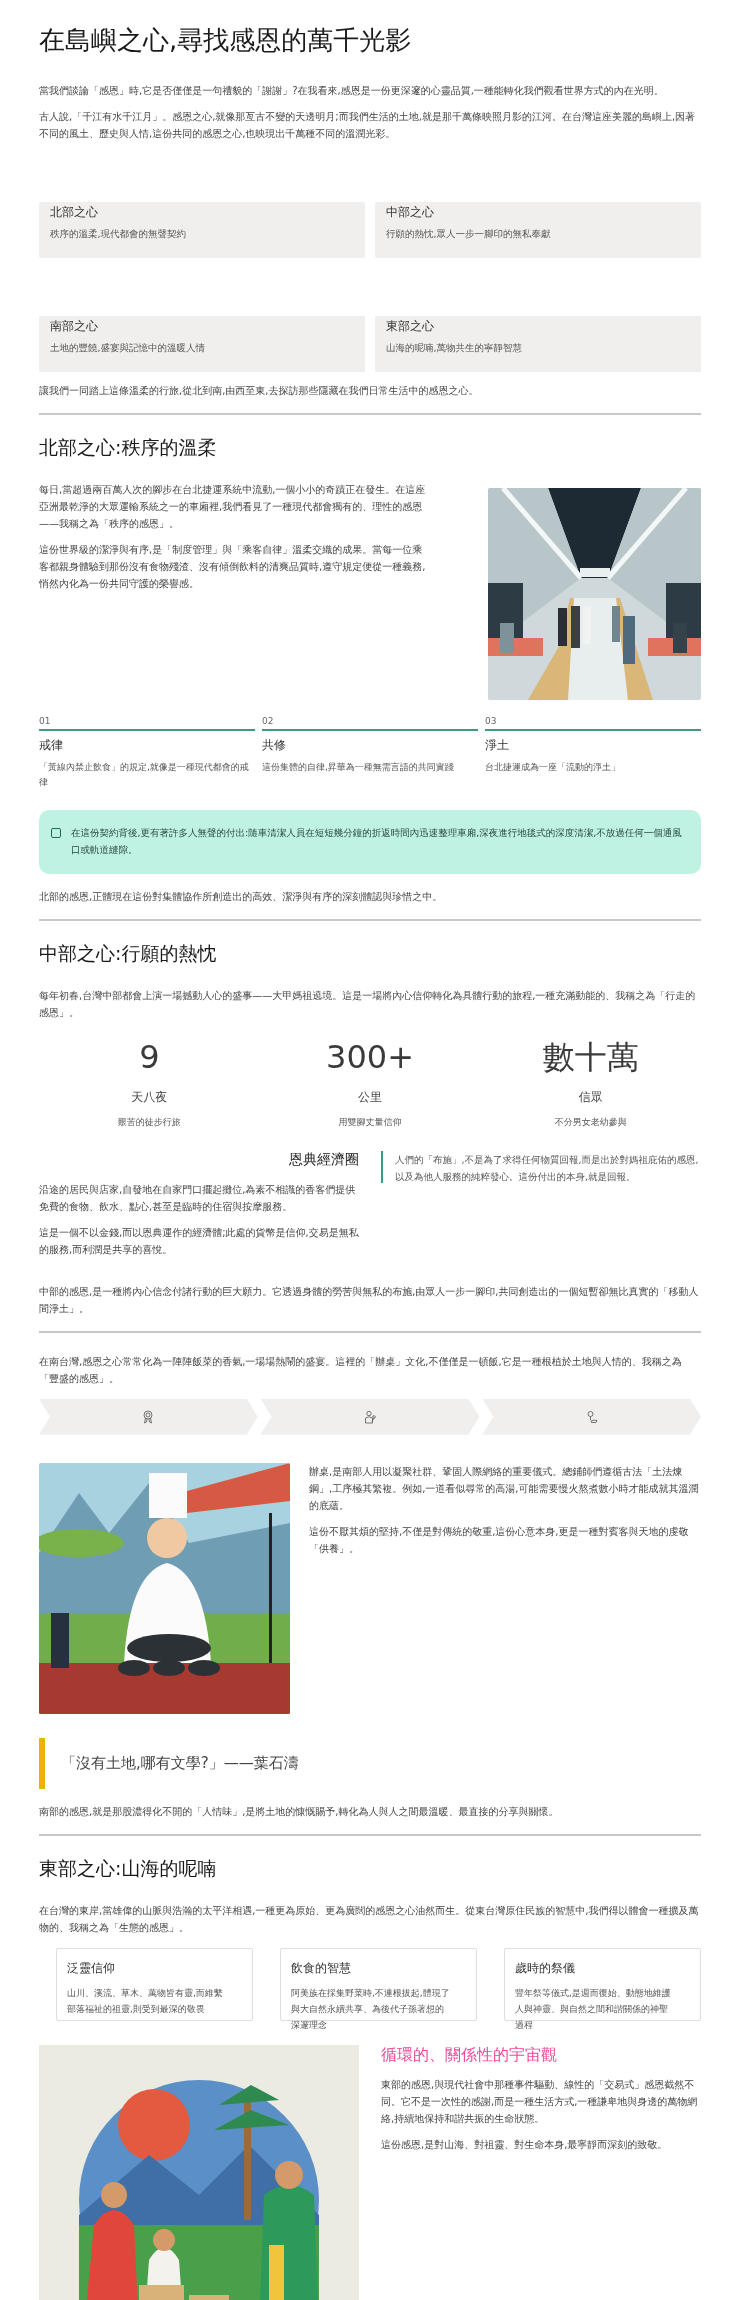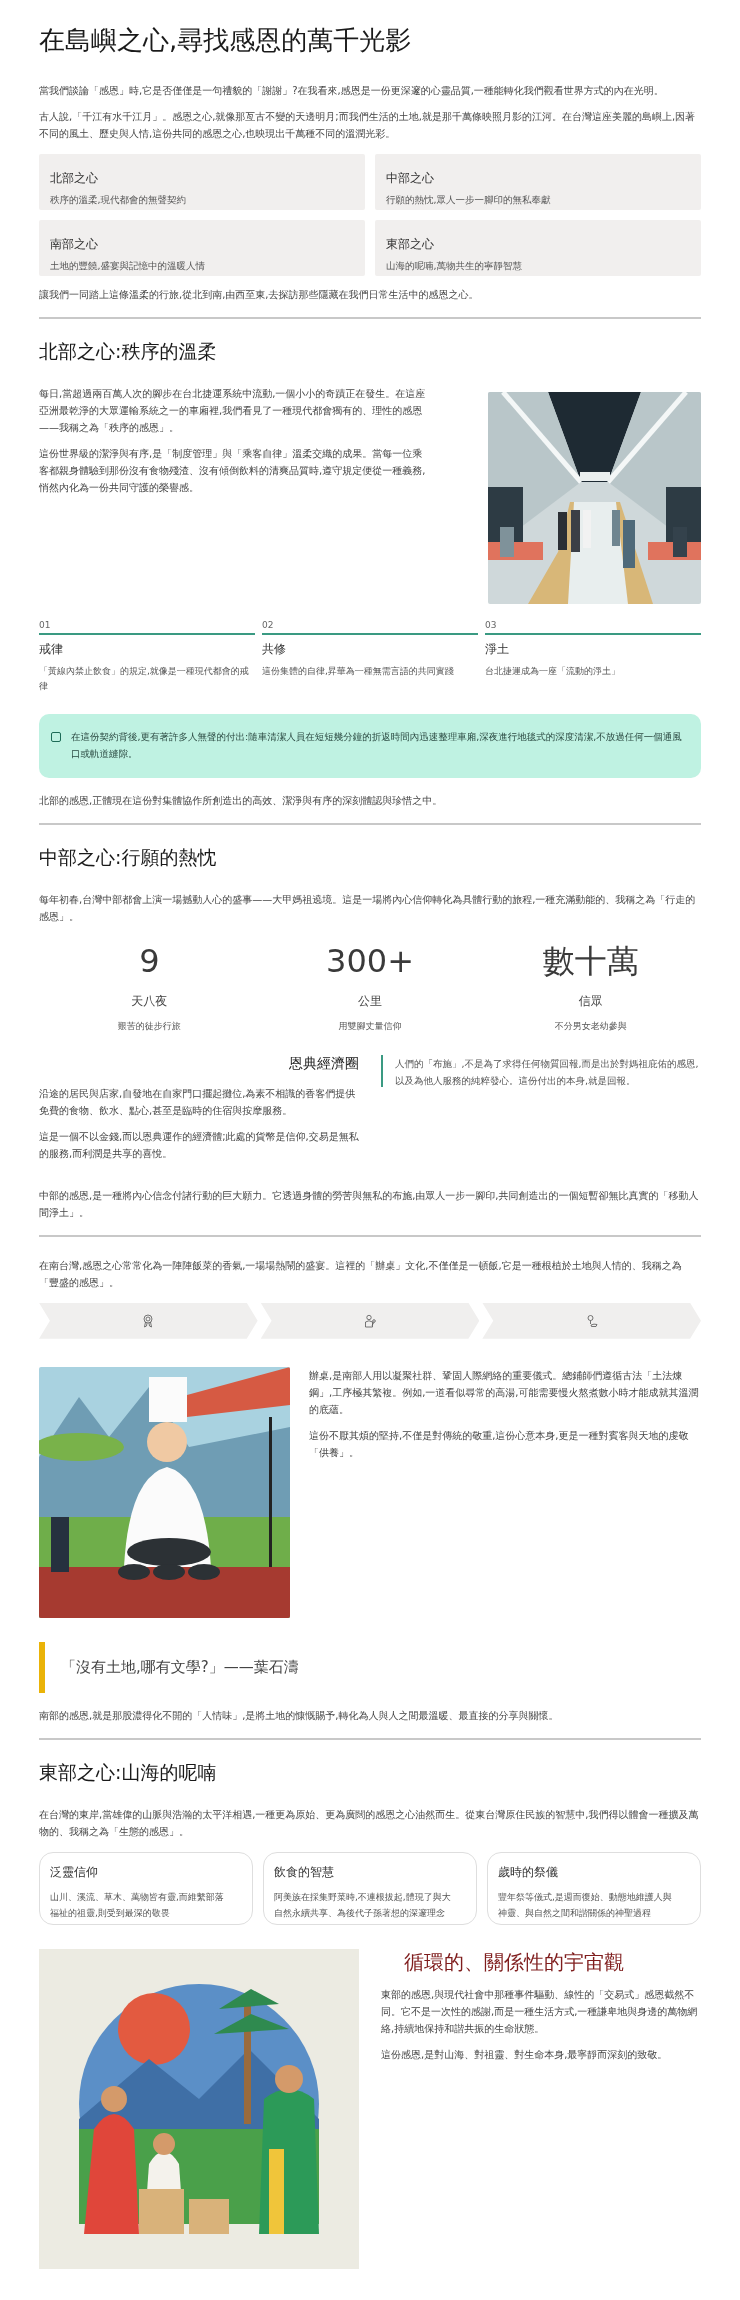--- a/index.html
+++ b/index.html
@@ -9,21 +9,21 @@
     font-family: "DejaVu Sans", "Liberation Sans", sans-serif;
     color: #333;
   }
   .page { padding: 22px 39px 0 39px; }
   h1.page-title {
     font-size: 26px; font-weight: 400; color: #1a1a1a;
     line-height: 1.3; margin-top: 2px; margin-bottom: 24px;
   }
   p.body { font-size: 10px; line-height: 17px; color: #444; margin-bottom: 9px; }
   .summary-grid { display: grid; grid-template-columns: 1fr 1fr; gap: 10px; margin-top: 12px; }
-  .summary-card { background: #f1efee; border-radius: 2px; padding: 16px 11px 12px 11px; height: 56px; }
+  .summary-card { background: #f1efee; border-radius: 2px; padding: 2px 11px 12px 11px; height: 56px; margin-top: 48px; }
   .summary-card .t { font-size: 12px; color: #333; margin-bottom: 7px; }
   .summary-card .d { font-size: 9.5px; color: #555; }
   .closing { margin-top: 10px; }
   hr.divider { border: none; border-top: 2px solid #c8c8c8; margin: 14px 0 20px 0; }
   h2.section-title { font-size: 19px; font-weight: 400; color: #1a1a1a; margin-bottom: 20px; }
 
   
   .north-row { display: flex; justify-content: space-between; }
   .north-text { width: 390px; }
   .north-img { width: 213px; height: 212px; margin-top: 7px; border-radius: 2px; overflow: hidden; }
@@ -60,27 +60,27 @@
   .chev-item { padding: 0 10px; }
   .chev-item .t { font-size: 12px; color: #333; margin-bottom: 8px; }
   .chev-item .d { font-size: 9.5px; color: #555; line-height: 17px; }
   .south-row { display: flex; justify-content: space-between; margin-top: 28px; }
   .south-img { width: 251px; height: 251px; border-radius: 2px; overflow: hidden; }
   .south-text { width: 392px; }
   .quote-block { margin-top: 24px; border-left: 6px solid #eab308; padding: 16px 0 16px 16px; font-size: 15px; color: #444; }
 
   
   .cards3 { display: grid; grid-template-columns: 1fr 1fr 1fr; gap: 10px; margin-top: 12px; }
-  .card3 { border: 1px solid #dedede; padding: 11px 25px 12px 10px; border-radius: 14px; height: 73px; }
+  .card3 { border: 1px solid #dedede; padding: 11px 25px 12px 10px; border-radius: 2px; height: 73px; margin-left: 17px; }
   .card3 .t { font-size: 12px; color: #333; margin-bottom: 8px; }
   .card3 .d { font-size: 9px; color: #555; line-height: 16px; }
   .east-row { display: flex; justify-content: space-between; margin-top: 24px; }
   .east-img { width: 320px; height: 320px; background: #ecebe2; }
   .east-text { width: 320px; }
-  .east-text h3 { font-size: 20px; font-weight: 400; color: #7f1d1d; margin-bottom: 10px; margin-left: 23px; }
+  .east-text h3 { font-size: 16px; font-weight: 400; color: #ec4899; margin-bottom: 10px; }
 </style>
 </head>
 <body>
 
 <div class="page">
 
   <h1 class="page-title">在島嶼之心,尋找感恩的萬千光影</h1>
 
   <p class="body">當我們談論「感恩」時,它是否僅僅是一句禮貌的「謝謝」?在我看來,感恩是一份更深邃的心靈品質,一種能轉化我們觀看世界方式的內在光明。</p>
   <p class="body">古人說,「千江有水千江月」。感恩之心,就像那亙古不變的天邊明月;而我們生活的土地,就是那千萬條映照月影的江河。在台灣這座美麗的島嶼上,因著不同的風土、歷史與人情,這份共同的感恩之心,也映現出千萬種不同的溫潤光彩。</p>

